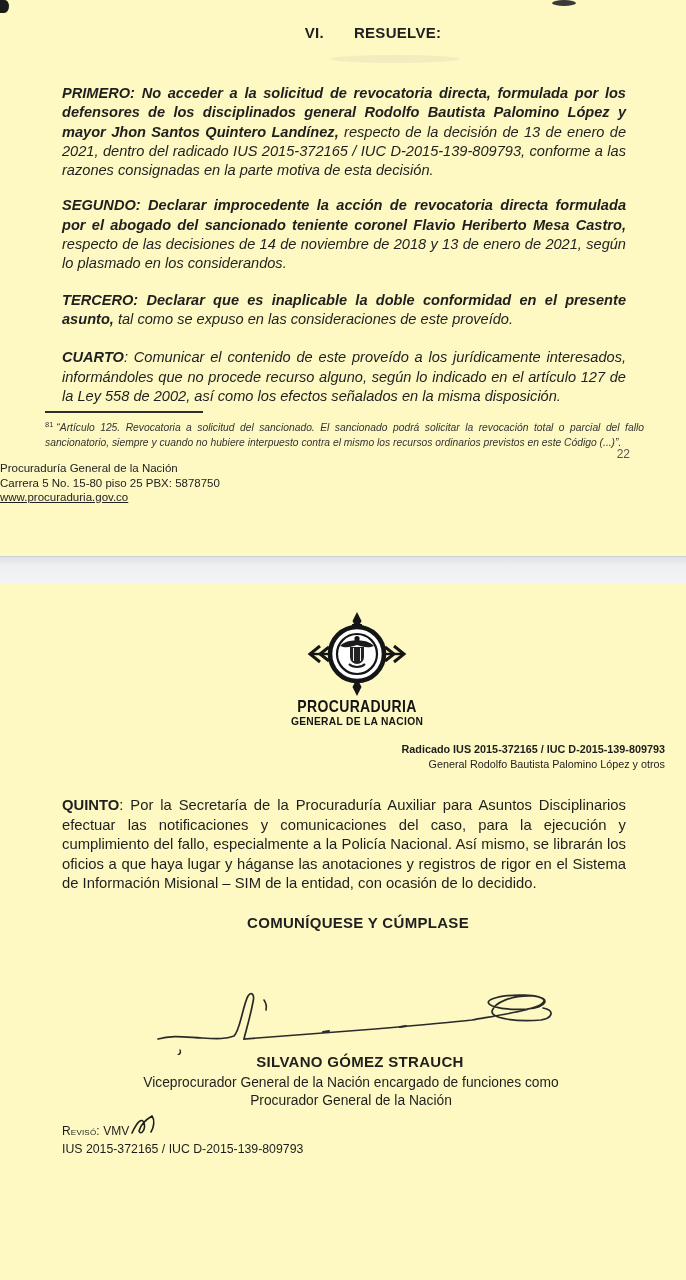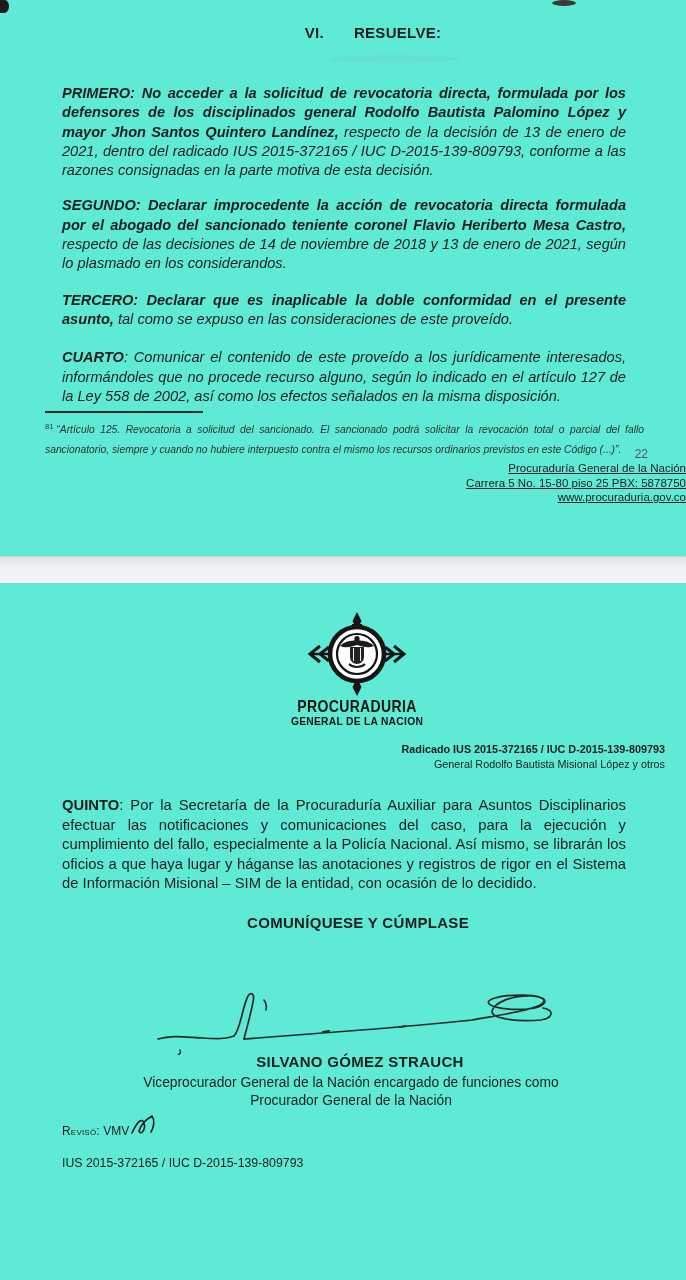--- a/index.html
+++ b/index.html
@@ -1,44 +1,44 @@
 <!DOCTYPE html>
 <html><head>
 <meta charset="utf-8">
 <style>
   html,body{margin:0;padding:0;background:#fff;}
   .screen{
     position:relative;width:686px;height:1280px;overflow:hidden;
-    background:#5eead4;font-family:"Liberation Sans",sans-serif;color:#1f1f1f;
+    background:#fef9c3;font-family:"Liberation Sans",sans-serif;color:#1f1f1f;
   }
   
   .heading{
     position:absolute;top:24px;left:0;width:100%;text-align:center;
     font-weight:bold;font-size:15px;letter-spacing:.3px;transform:translateX(30px);
   }
   .heading .num{margin-right:30px;}
   .body1{
     position:absolute;left:62px;right:60px;top:84px;
     font-size:14.6px;line-height:19.3px;text-align:justify;
   }
   .body1 p{margin:0 0 16px 0;font-style:italic;}
   .body1 p.p2{margin-bottom:17px;}
   .body1 p.p3{margin-bottom:19px;}
   .body1 p.p4{margin-bottom:0;}
   .lead{font-weight:bold;}
   .footnote-rule{position:absolute;left:45px;top:411px;width:158px;border-top:2px solid #2e2e2e;}
   .footnote{
     position:absolute;left:45px;right:42px;top:417px;
-    font-size:10.3px;line-height:20px;font-style:italic;color:#333;text-align:justify;
+    font-size:10.3px;line-height:15px;font-style:italic;color:#333;text-align:justify;
   }
   .footnote sup{font-size:7.5px;font-style:normal;margin-right:3px;}
-  .page-number{position:absolute;top:447px;right:38px;font-size:12px;color:#555;}
+  .page-number{position:absolute;top:447px;right:56px;font-size:12px;color:#555;}
   .footer1{
-    position:absolute;top:461px;left:0;width:100%;text-align:right;
-    font-size:11.5px;line-height:14.5px;color:#222;text-decoration:underline;
+    position:absolute;top:461px;left:0;width:100%;text-align:left;
+    font-size:11.5px;line-height:14.5px;color:#222;
   }
   .footer1 a{color:#222;text-decoration:underline;}
   
   .page-gap{
     position:absolute;left:0;top:556px;width:100%;height:26px;
     background:linear-gradient(#dfe2e5,#eef0f2 35%,#f3f4f6);
     border-top:1px solid #cfd3d6;
   }
   
   .logo{
@@ -71,21 +71,21 @@
   .sig-name{
     position:absolute;top:1053px;left:0;width:100%;text-align:center;
     font-weight:bold;font-size:15px;letter-spacing:.3px;transform:translateX(17px);
   }
   .sig-title1{position:absolute;top:1075px;left:0;width:100%;text-align:center;font-size:13.8px;transform:translateX(8px);}
   .sig-title2{position:absolute;top:1093px;left:0;width:100%;text-align:center;font-size:13.8px;transform:translateX(8px);}
   .sign-off{position:absolute;left:62px;top:1122px;font-size:12px;color:#1d1d1d;}
   .sign-off .row{height:18px;display:flex;align-items:center;text-align:right;}
   .sc{font-variant:small-caps;letter-spacing:.2px;}
   .initial-flourish{margin-left:1px;margin-top:-10px;}
-  .case-ref{font-size:12.3px;margin-top:16px;}
+  .case-ref{font-size:12.3px;margin-top:2px;}
   
   .smudge-a{position:absolute;left:0;top:0;width:9px;height:13px;background:#1c1c1c;border-radius:0 70% 80% 0;}
   .smudge-b{position:absolute;left:552px;top:0;width:24px;height:6px;background:#3a3a3a;border-radius:50%;}
   .smudge-c{position:absolute;left:330px;top:55px;width:130px;height:8px;background:#9aa0a6;opacity:.12;border-radius:50%;}
 </style>
 </head>
 <body>
 
 <div class="screen">
 
@@ -143,21 +143,21 @@
       <line x1="46.5" y1="36" x2="46.5" y2="49" stroke="#f2f2f2" stroke-width="1"></line>
       <line x1="53.5" y1="36" x2="53.5" y2="49" stroke="#f2f2f2" stroke-width="1"></line>
       <path d="M42,52 C46,56 54,56 58,52" fill="none" stroke="#1b1b1b" stroke-width="2"></path>
     </svg>
     <div class="logo-name-top">PROCURADURIA</div>
     <div class="logo-name-bottom">GENERAL DE LA NACION</div>
   </div>
 
   <div class="case-header">
     <div class="radicado">Radicado IUS 2015-372165 / IUC D-2015-139-809793</div>
-    <div>General Rodolfo Bautista Misional López y otros</div>
+    <div>General Rodolfo Bautista Palomino López y otros</div>
   </div>
 
   <div class="body2">
     <p style="margin:0"><span class="lead">QUINTO</span><span>: Por la Secretaría de la Procuraduría Auxiliar para Asuntos Disciplinarios efectuar las notificaciones y comunicaciones del caso, para la ejecución y cumplimiento del fallo, especialmente a la Policía Nacional. Así mismo, se librarán los oficios a que haya lugar y háganse las anotaciones y registros de rigor en el Sistema de Información Misional – SIM de la entidad, con ocasión de lo decidido.</span></p>
   </div>
 
   <div class="order-line">COMUNÍQUESE Y CÚMPLASE</div>
 
   <div class="signature-wrap">
     <svg width="415" height="64" viewBox="0 0 415 64">

